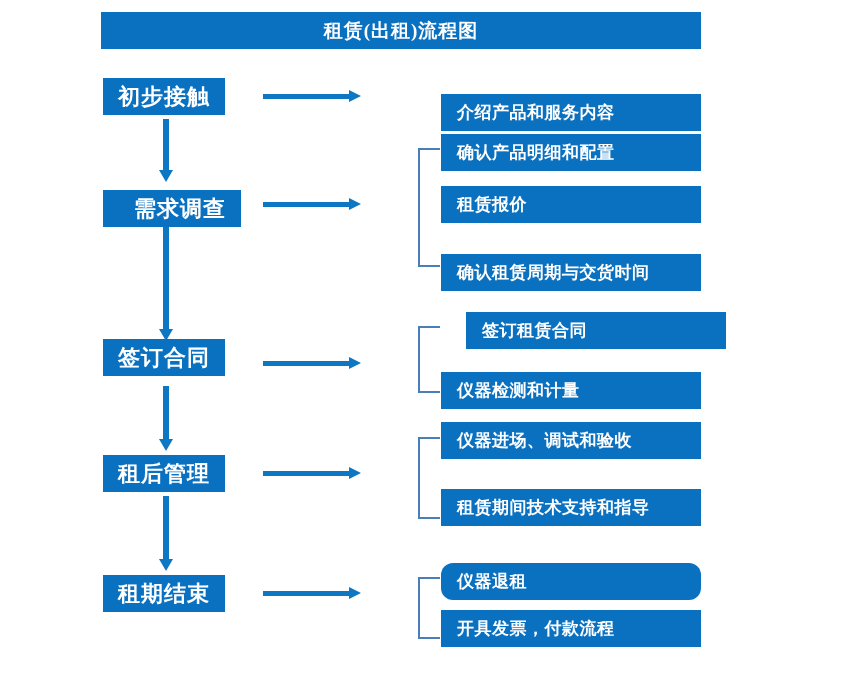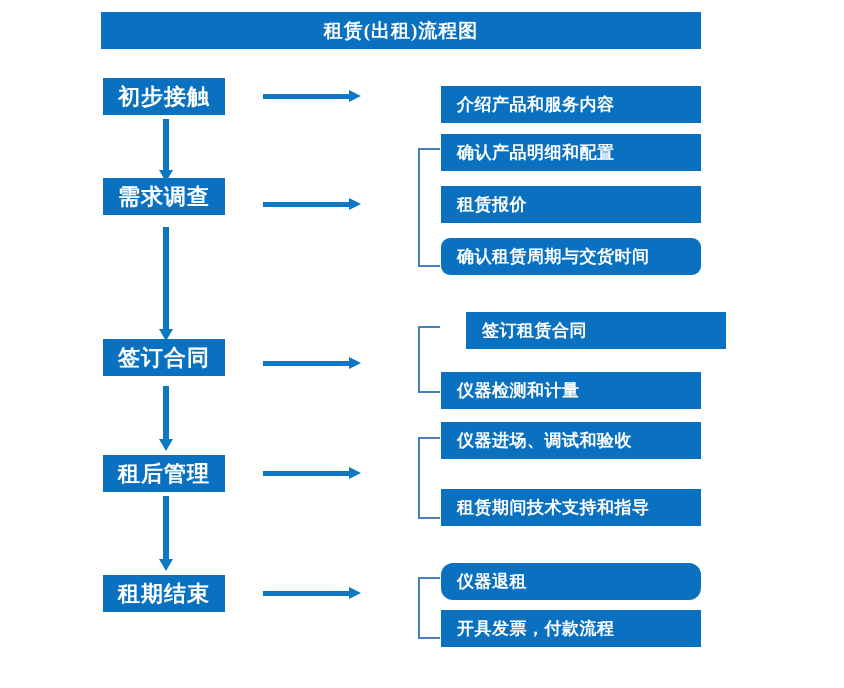--- a/index.html
+++ b/index.html
@@ -140,34 +140,34 @@
   <div id="stage-layer">
       <div class="stage-box" style="top: 78px;">初步接触</div>
       <div class="arrow-right" style="top: 89px;">
         <div class="shaft"></div>
         <div class="head"></div>
       </div>
       <div class="arrow-down" style="top: 119px; height: 63px;">
         <div class="shaft" style="height: 52px;"></div>
         <div class="head"></div>
       </div>
-      <div class="detail-box" style="top: 86px; text-align: right;">介绍产品和服务内容</div>
-      <div class="stage-box" style="top: 178px;">需求调查</div>
+      <div class="detail-box" style="top: 94px; text-align: right;">介绍产品和服务内容</div>
+      <div class="stage-box" style="top: 190px; padding-left: 16px;">需求调查</div>
       <div class="arrow-right" style="top: 197px;">
         <div class="shaft"></div>
         <div class="head"></div>
       </div>
       <div class="arrow-down" style="top: 227px; height: 114px;">
         <div class="shaft" style="height: 103px;"></div>
         <div class="head"></div>
       </div>
       <div class="group-bracket" style="top: 148px; height: 119px;"></div>
       <div class="detail-box" style="top: 134px;">确认产品明细和配置</div>
       <div class="detail-box" style="top: 186px;">租赁报价</div>
-      <div class="detail-box" style="top: 238px; border-radius: 9px;">确认租赁周期与交货时间</div>
+      <div class="detail-box" style="top: 254px;">确认租赁周期与交货时间</div>
       <div class="stage-box" style="top: 339px;">签订合同</div>
       <div class="arrow-right" style="top: 356px;">
         <div class="shaft"></div>
         <div class="head"></div>
       </div>
       <div class="arrow-down" style="top: 386px; height: 65px;">
         <div class="shaft" style="height: 54px;"></div>
         <div class="head"></div>
       </div>
       <div class="group-bracket" style="top: 326px; height: 67px;"></div>

